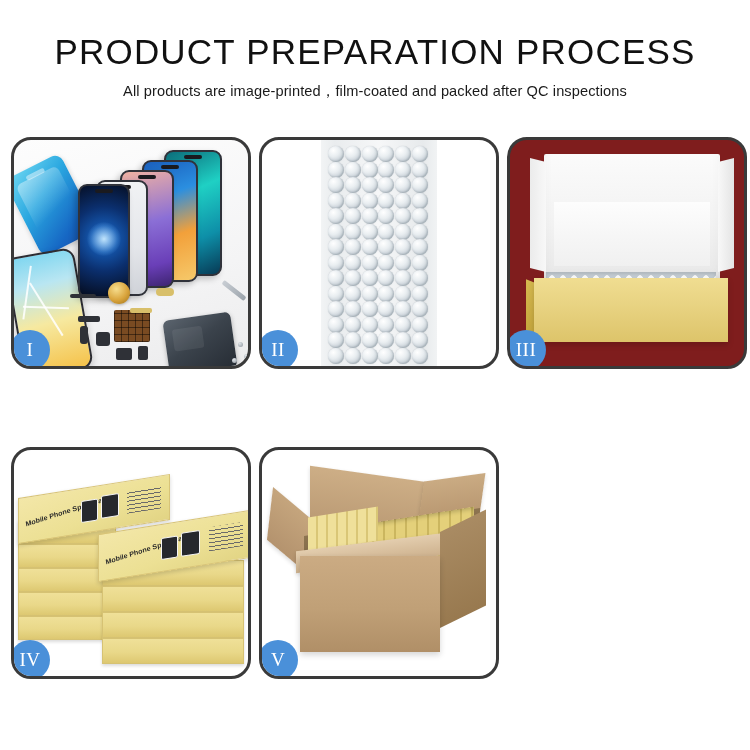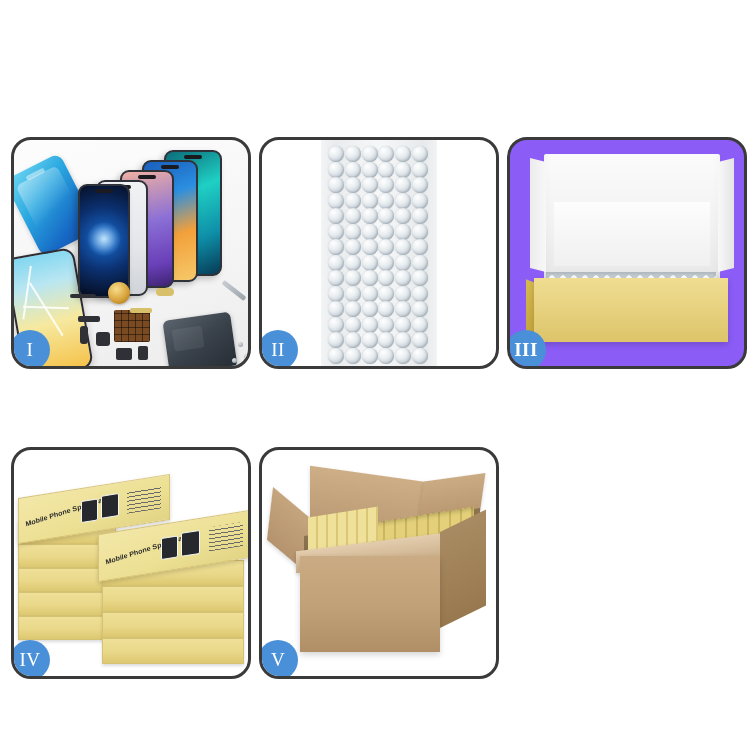--- a/index.html
+++ b/index.html
@@ -197,21 +197,21 @@
     gap:0px;
   }
   .bub{
     width:16px;height:16px;border-radius:50%;
     background:radial-gradient(circle at 34% 28%, rgba(255,255,255,.98) 0%, rgba(233,238,241,.92) 38%, rgba(196,205,212,.85) 72%, rgba(168,179,188,.75) 100%);
     box-shadow: inset -1px -1px 2px rgba(120,132,142,.45), 0 0 1px rgba(140,150,160,.5);
     margin-left:-0.6px;
   }
 
   
-  .p3 { background:#8b5cf6;font-weight:bold; }
+  .p3 { background:#7f1d1d; }
   .lid3{
     position:absolute; left:34px; top:14px; width:176px; height:128px;
     background:linear-gradient(180deg,#fbfbfb 0%, #f2f2f2 55%, #e7e7e7 100%);
     border-radius:2px;
     box-shadow: inset 0 -6px 10px rgba(0,0,0,.05);
   }
   .lid3::before{
     content:""; position:absolute; left:-14px; top:6px; width:16px;height:110px;
     background:linear-gradient(90deg,#ebebeb,#f8f8f8);
     transform: skewY(14deg);
@@ -380,20 +380,22 @@
     position:absolute; left:120px; top:22px; width:86px; height:30px;
     background:linear-gradient(160deg,rgba(235,242,246,.85),rgba(210,222,230,.35));
     transform: rotate(-12deg);
     border-radius:4px;
   }
 </style>
 </head>
 <body>
 
 <div class="header">
+  <div class="title">PRODUCT PREPARATION PROCESS</div>
+  <div class="subtitle">All products are image-printed，film-coated and packed after QC inspections</div>
 </div>
 
 <div class="grid">
 
   <div class="panel p1">
     <div class="stage">
       <div class="film">
         <div class="film-notch"></div>
       </div>
 

